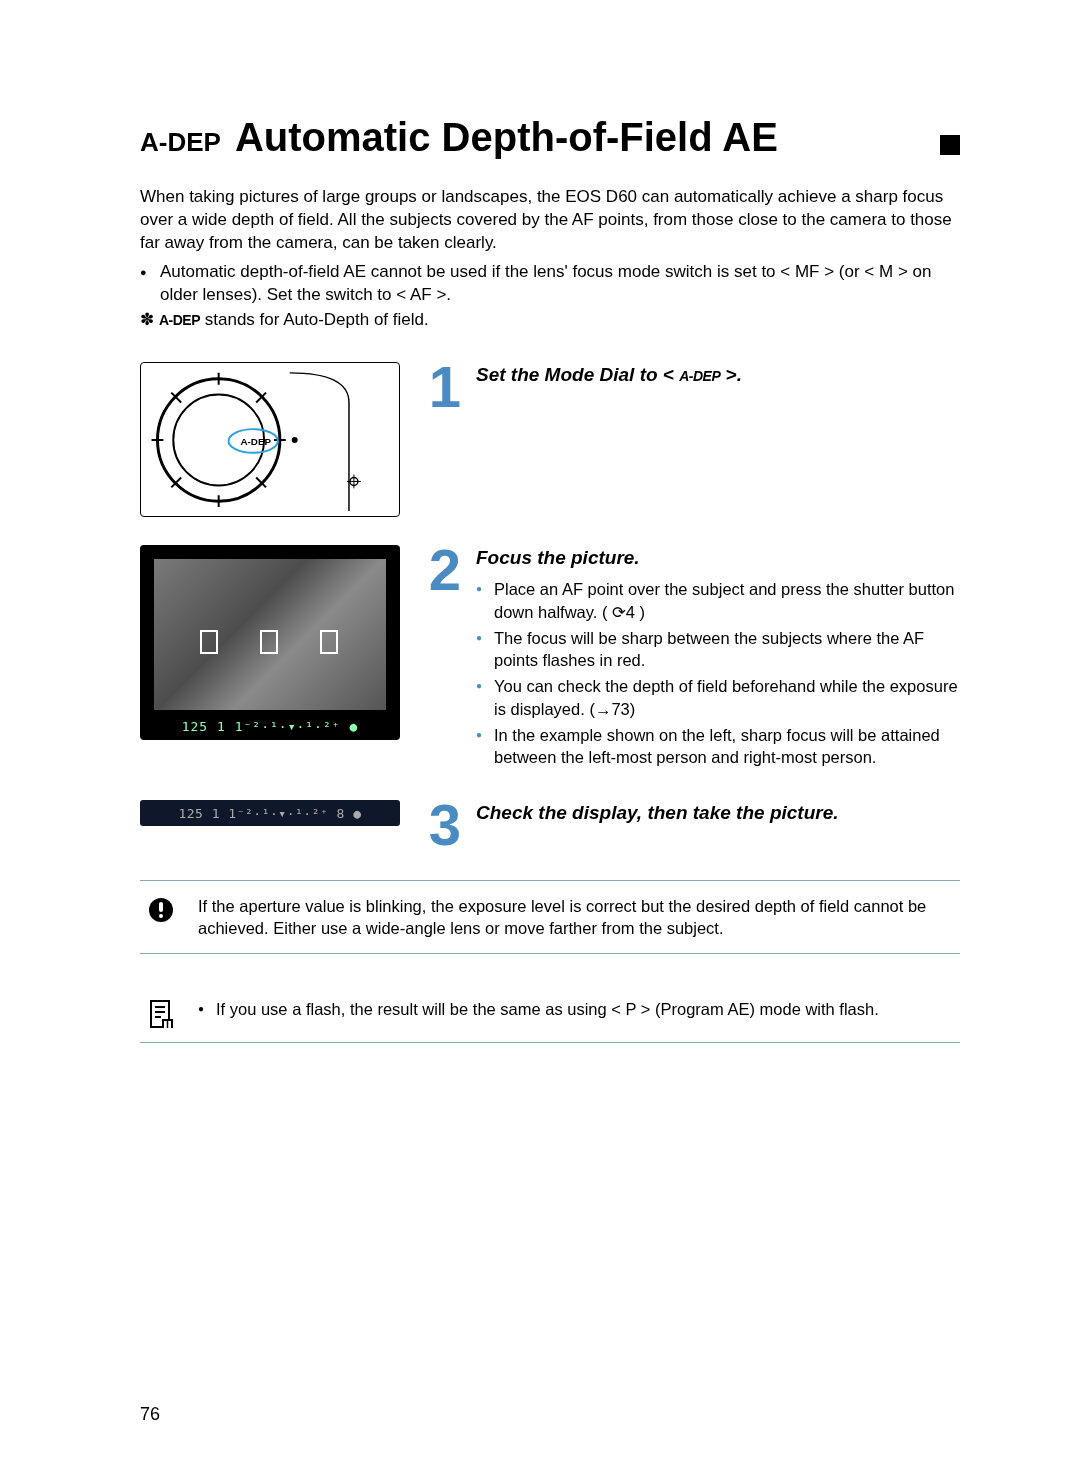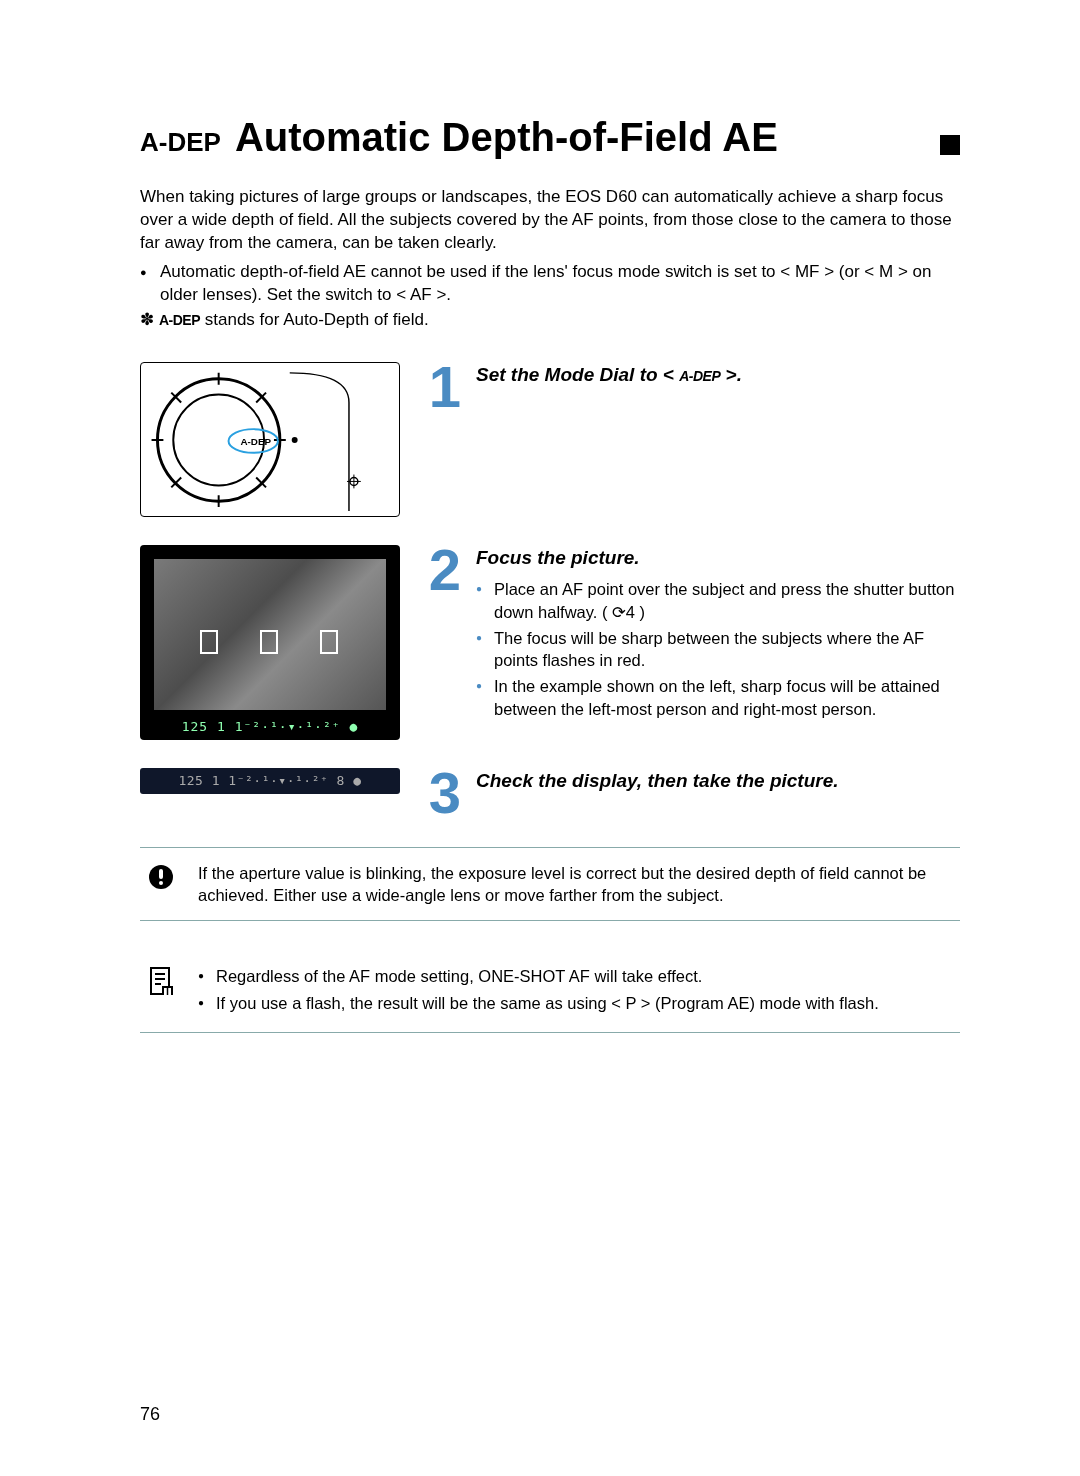--- a/index.html
+++ b/index.html
@@ -270,20 +270,21 @@
           <div class="bar">125   1 1⁻²·¹·▾·¹·²⁺   ●</div>
         </div>
       </div>
       <div class="content">
         <div class="num">2</div>
         <div class="body">
           <h3>Focus the picture.</h3>
           <ul>
             <li>Place an AF point over the subject and press the shutter button down halfway. ( ⟳4 )</li>
             <li>The focus will be sharp between the subjects where the AF points flashes in red.</li>
+            <li>You can check the depth of field beforehand while the exposure is displayed. (→73)</li>
             <li>In the example shown on the left, sharp focus will be attained between the left-most person and right-most person.</li>
           </ul>
         </div>
       </div>
     </div>
 
     <div class="step">
       <div class="figure">
         <div class="lcd-fig">125   1 1⁻²·¹·▾·¹·²⁺ 8 ●</div>
       </div>
@@ -314,20 +315,19 @@
         <rect x="2" y="1" width="18" height="26" fill="none" stroke="#000" stroke-width="2"></rect>
         <line x1="6" y1="7" x2="16" y2="7" stroke="#000" stroke-width="2"></line>
         <line x1="6" y1="12" x2="16" y2="12" stroke="#000" stroke-width="2"></line>
         <line x1="6" y1="17" x2="12" y2="17" stroke="#000" stroke-width="2"></line>
         <rect x="14" y="20" width="9" height="9" fill="#fff" stroke="#000" stroke-width="2"></rect>
         <line x1="18.5" y1="20" x2="18.5" y2="29" stroke="#000" stroke-width="1.5"></line>
       </svg>
     </div>
     <div class="ntext">
       <ul>
-        <li>Regardless of the AF mode setting, ONE-SHOT AF will take effect.</li>
         <li>If you use a flash, the result will be the same as using &lt; P &gt; (Program AE) mode with flash.</li>
       </ul>
     </div>
   </div>
 
   <div class="pagenum">76</div>
 </div>
 
 </body></html>

